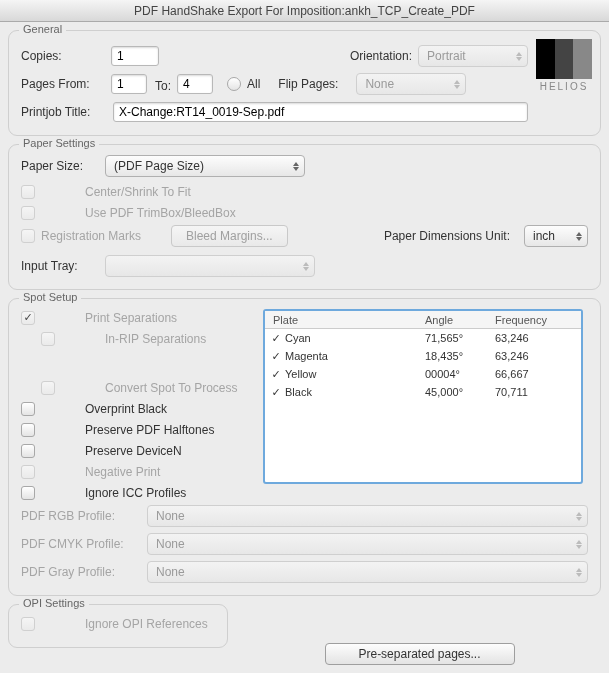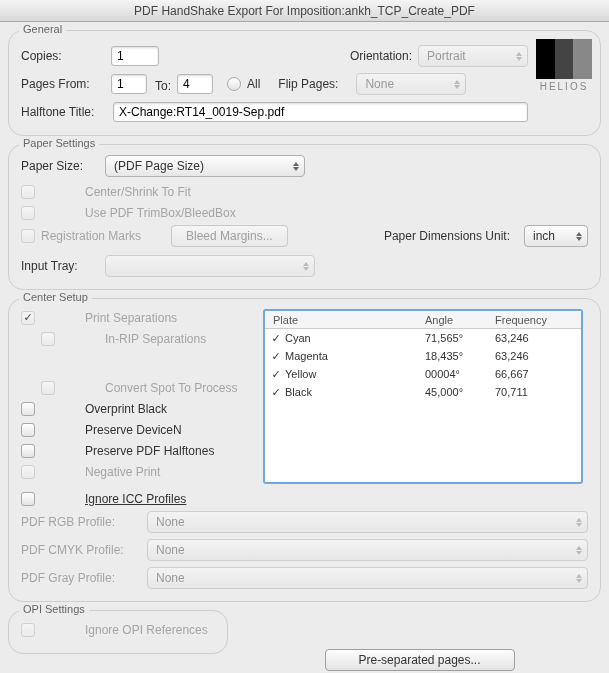--- a/index.html
+++ b/index.html
@@ -17,21 +17,21 @@
     border-bottom: 1px solid #aaa;
     text-align: center;
     line-height: 22px;
     font-size: 12px;
     color: #444;
     font-weight: 500;
   }
   .sheet { background: #ececec; padding: 8px 8px 6px 8px; }
   .group {
     border: 1px solid #cfcfcf;
-    border-radius: 15px;
+    border-radius: 9px;
     margin-bottom: 8px;
     padding: 10px 12px 12px 12px;
     position: relative;
     background: #ececec;
   }
   .group-title {
     position: absolute;
     top: -8px;
     left: 10px;
     background: #ececec;
@@ -174,21 +174,21 @@
       <span style="width:12px;"></span>
       <span class="label">Flip Pages:</span>
       <span style="width:12px;"></span>
       <span class="select disabled" style="width:110px;">
         <span>None</span>
           <span class="arrows"></span>
       </span>
     </div>
 
     <div class="row">
-      <span class="label" style="width:86px;">Halftone Title:</span>
+      <span class="label" style="width:86px;">Printjob Title:</span>
       <input type="text" style="flex: 1 1 0%;" value="X-Change:RT14_0019-Sep.pdf">
     </div>
   </div>
 
   <div class="group">
     <div class="group-title">Paper Settings</div>
 
     <div class="row">
       <span class="label" style="width:78px;">Paper Size:</span>
       <span class="select" style="width:200px;">
@@ -221,21 +221,21 @@
     <div class="row">
       <span class="label" style="width:78px;">Input Tray:</span>
       <span class="select disabled" style="width:210px;">
         <span></span>
           <span class="arrows"></span>
       </span>
     </div>
   </div>
 
   <div class="group">
-    <div class="group-title">Center Setup</div>
+    <div class="group-title">Spot Setup</div>
 
     <div style="display:flex; gap:12px;">
       <div style="width:230px;">
         <div class="cb-row">
             <span class="checkbox disabled checked"></span>
             <span class="disabled">Print Separations</span>
           </div>
         <div class="cb-row" style="padding-left:20px;">
             <span class="checkbox disabled"></span>
             <span class="disabled">In-RIP Separations</span>
@@ -243,25 +243,25 @@
         <div class="cb-row" style="padding-left:20px;margin-top:31px;">
             <span class="checkbox disabled"></span>
             <span class="disabled">Convert Spot To Process</span>
           </div>
         <div class="cb-row">
             <span class="checkbox"></span>
             <span>Overprint Black</span>
           </div>
         <div class="cb-row">
             <span class="checkbox"></span>
+            <span>Preserve PDF Halftones</span>
+          </div>
+        <div class="cb-row">
+            <span class="checkbox"></span>
             <span>Preserve DeviceN</span>
-          </div>
-        <div class="cb-row">
-            <span class="checkbox"></span>
-            <span>Preserve PDF Halftones</span>
           </div>
         <div class="cb-row">
             <span class="checkbox disabled"></span>
             <span class="disabled">Negative Print</span>
           </div>
       </div>
 
       <div class="plate-table">
         <div class="plate-head">
           <div>Plate</div>
@@ -290,21 +290,21 @@
             <span class="chk">✓</span>
             <span class="name">Black</span>
             <span class="ang">45,000°</span>
             <span class="freq">70,711</span>
           </div>
         <div style="height:6px;"></div>
       </div>
     </div>
 
 
-    <div class="cb-row" style="margin-top:6px;text-decoration:underline;">
+    <div class="cb-row" style="">
         <span class="checkbox"></span>
         <span>Ignore ICC Profiles</span>
       </div>
 
     <div class="row">
       <span class="label disabled" style="width:120px;">PDF RGB Profile:</span>
       <span class="select disabled" style="flex:1;">
           <span>None</span>
           <span class="arrows"></span>
         </span>

